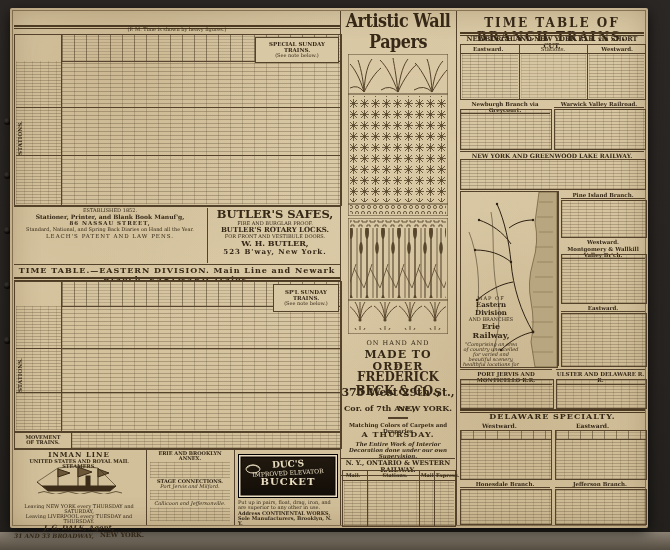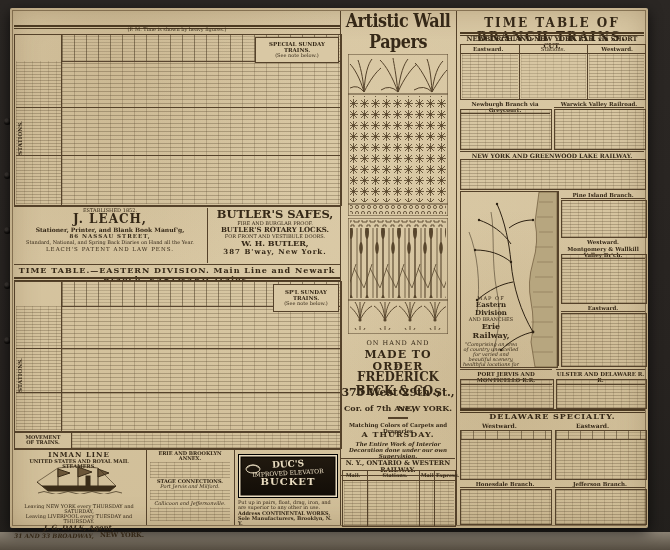--- a/index.html
+++ b/index.html
@@ -74,34 +74,33 @@
       <div class="abs rule" style="left:1px;top:120px;width:324px;height:1px"></div>
       <div class="abs box ctr" style="right:2px;top:2px;width:82px;height:24px;background:#d9c8a4">
         <div class="b f5" style="margin-top:3px">SPECIAL SUNDAY TRAINS.</div>
         <div class="f4">(See note below.)</div>
       </div>
     </div>
 
     <div class="abs rule" style="left:4px;top:198px;width:326px;height:1px"></div>
     <div class="abs ctr" style="left:4px;top:200px;width:192px;height:55px">
       <div class="f4">ESTABLISHED 1852.</div>
-      <div class="b sc" style="font-size:12px;line-height:13px">J. LEACH,</div>
       <div class="f6 b">Stationer, Printer, and Blank Book Manuf'g,</div>
       <div class="f5 b sc">86 NASSAU STREET,</div>
       <div class="f4" style="padding:1px 8px 0">Standard, National, and Spring Back Diaries on Hand all the Year.</div>
       <div class="f5 sc" style="margin-top:1px">LEACH'S PATENT AND LAW PENS.</div>
     </div>
     <div class="abs rule" style="left:197px;top:200px;width:1px;height:55px"></div>
     <div class="abs ctr" style="left:200px;top:200px;width:130px;height:55px">
       <div class="b" style="font-size:11.5px;line-height:13px">BUTLER'S SAFES,</div>
       <div class="f4">FIRE AND BURGLAR PROOF.</div>
       <div class="f7 b">BUTLER'S ROTARY LOCKS.</div>
       <div class="f4">FOR FRONT AND VESTIBULE DOORS.</div>
       <div class="f8 b">W. H. BUTLER,</div>
-      <div class="f7 b sc">387 B'way, New York.</div>
+      <div class="f7 b sc">523 B'way, New York.</div>
     </div>
 
     <div class="abs rule" style="left:4px;top:256px;width:326px;height:1px"></div>
     <div class="abs ctr b f8 sc" style="left:4px;top:258px;width:326px">TIME TABLE.—EASTERN DIVISION.  Main Line and Newark Branch.  EASTWARD Trains.</div>
     <div class="abs dbl" style="left:4px;top:269px;width:326px"></div>
     <div class="abs box" style="left:4px;top:273px;width:326px;height:149px">
       <div class="abs vtext f5 b" style="left:2px;top:50px;height:60px">STATIONS.</div>
       <div class="abs rule" style="left:46px;top:0;width:1px;height:149px"></div>
       <div class="abs tt-head" style="left:47px;top:0;width:278px;height:24px"></div>
       <div class="abs tt" style="left:47px;top:24px;width:278px;height:124px"></div>

